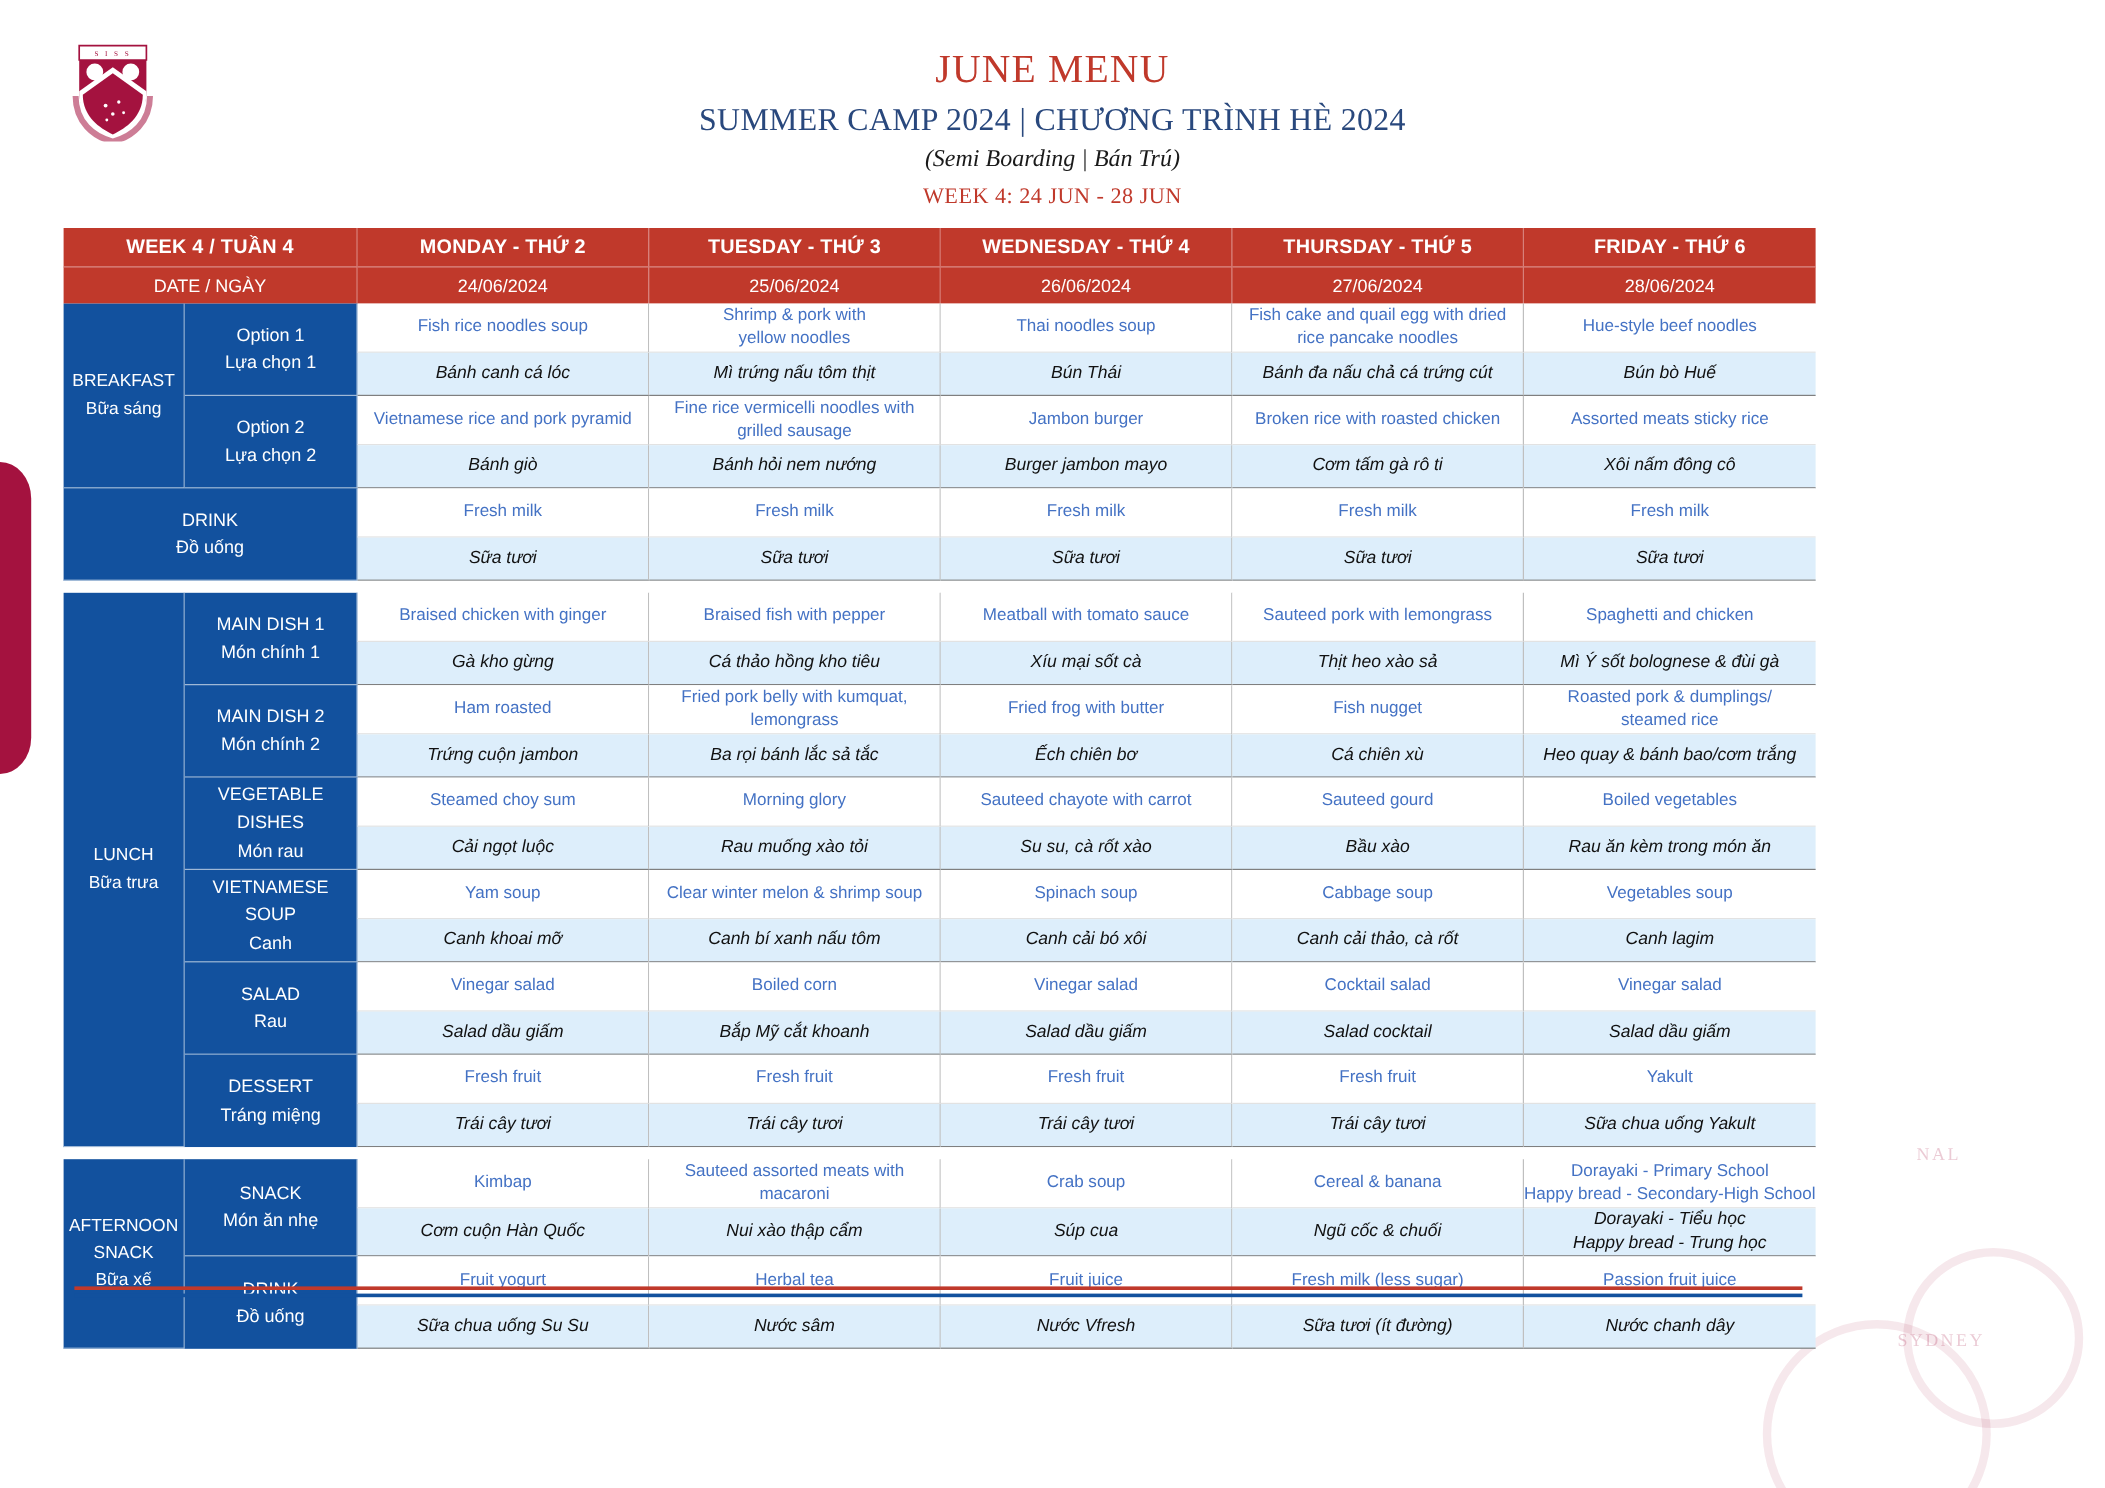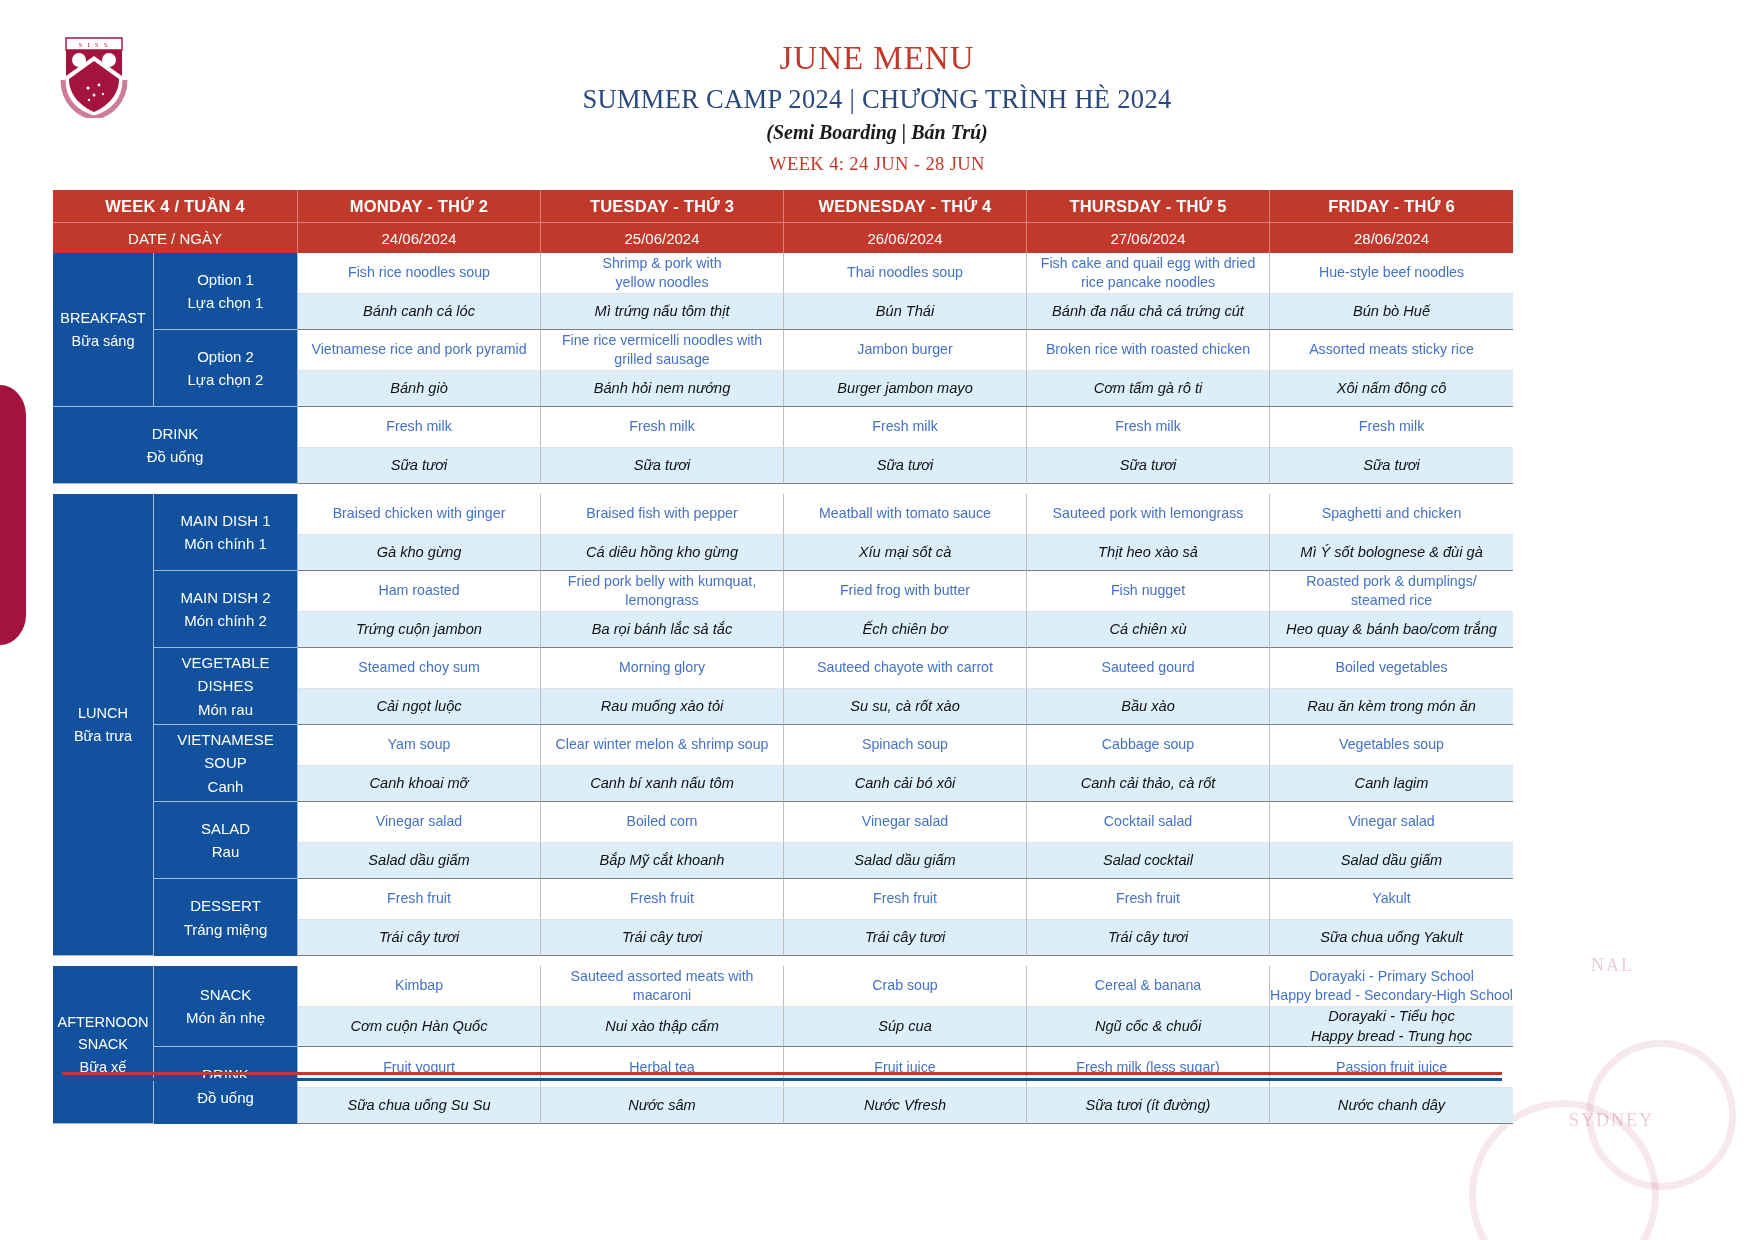--- a/index.html
+++ b/index.html
@@ -29,21 +29,21 @@
     position: absolute;
     border-radius: 50%;
     border: 7px solid rgba(164,18,63,0.18);
     opacity: 0.55;
   }
   .wm-seal-1 { right: 18px; top: 1040px; width: 150px; height: 150px; }
   .wm-seal-2 { right: 95px; top: 1100px; width: 190px; height: 190px; }
   .wm-text {
     position: absolute;
     color: rgba(164,18,63,0.22);
-    font-size: 18px; letter-spacing: 2px;
+    font-size: 15px; letter-spacing: 2px;
     font-family: "Liberation Serif", serif;
   }
 
   
   .header {
     position: relative;
     height: 188px;
   }
   .logo-block {
     position: absolute; left: 58px; top: 32px;
@@ -75,21 +75,20 @@
     font-size: 26.5px;
     letter-spacing: 0.3px;
     margin-bottom: 6px;
   }
   .t-semi {
     color: #1a1a1a;
     font-family: "Liberation Serif", serif;
     font-style: italic;
     font-size: 20px;
     margin-bottom: 10px;
-    font-weight: bold;
   }
   .t-week {
     color: #c0392b;
     font-family: Liberation Serif, serif;
     font-size: 18.5px;
     letter-spacing: 0.4px;
   }
 
   
   .tbl-wrap { position: absolute; left: 53px; top: 190px; width: 1460px; }
@@ -297,21 +296,21 @@
             <td class="lbl meal" rowspan="12">LUNCH<br>Bữa trưa</td>
             <td class="lbl " rowspan="2">MAIN DISH 1<br>Món chính 1</td>
             <td class="en">Braised chicken with ginger</td>
             <td class="en">Braised fish with pepper</td>
             <td class="en">Meatball with tomato sauce</td>
             <td class="en">Sauteed pork with lemongrass</td>
             <td class="en lastcol">Spaghetti and chicken</td>
           </tr>
           <tr>
             <td class="vi">Gà kho gừng</td>
-            <td class="vi">Cá diêu hồng kho gừng</td>
+            <td class="vi">Cá thảo hồng kho tiêu</td>
             <td class="vi">Xíu mại sốt cà</td>
             <td class="vi">Thịt heo xào sả</td>
             <td class="vi lastcol">Mì Ý sốt bolognese &amp; đùi gà</td>
           </tr>
           <tr>
             <td class="lbl " rowspan="2">MAIN DISH 2<br>Món chính 2</td>
             <td class="en">Ham roasted</td>
             <td class="en">Fried pork belly with kumquat,<br>lemongrass</td>
             <td class="en">Fried frog with butter</td>
             <td class="en">Fish nugget</td>

